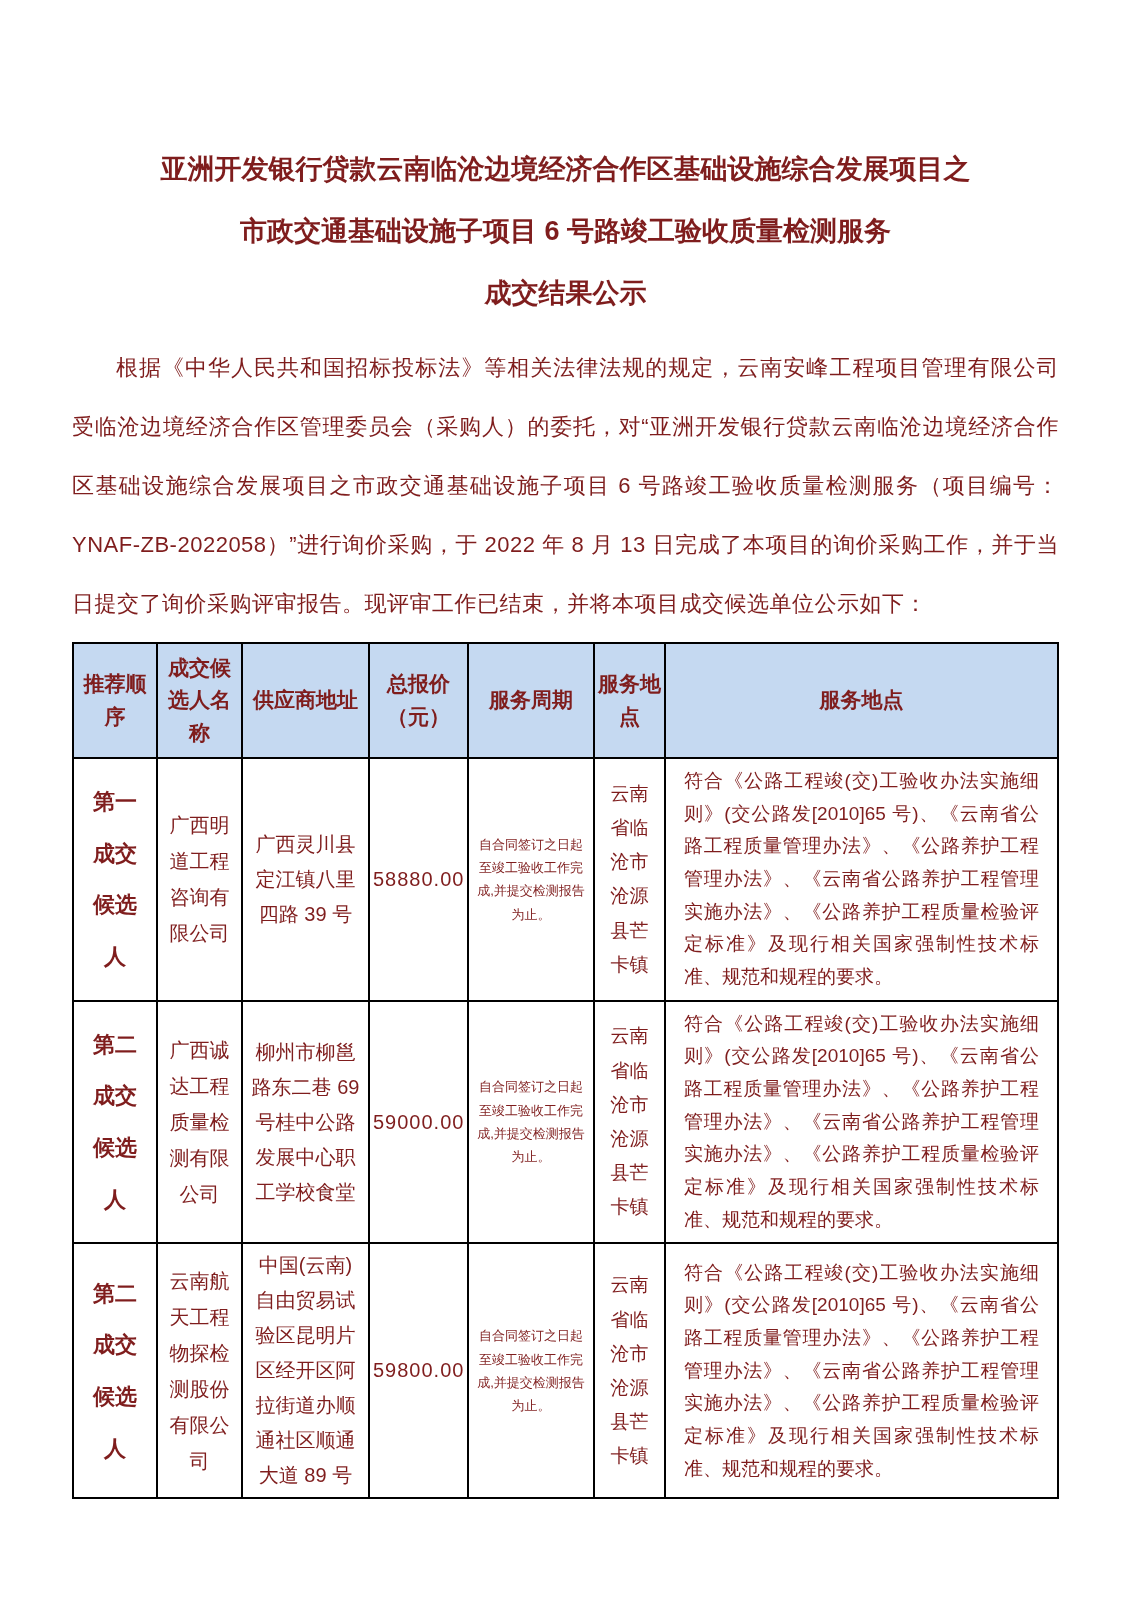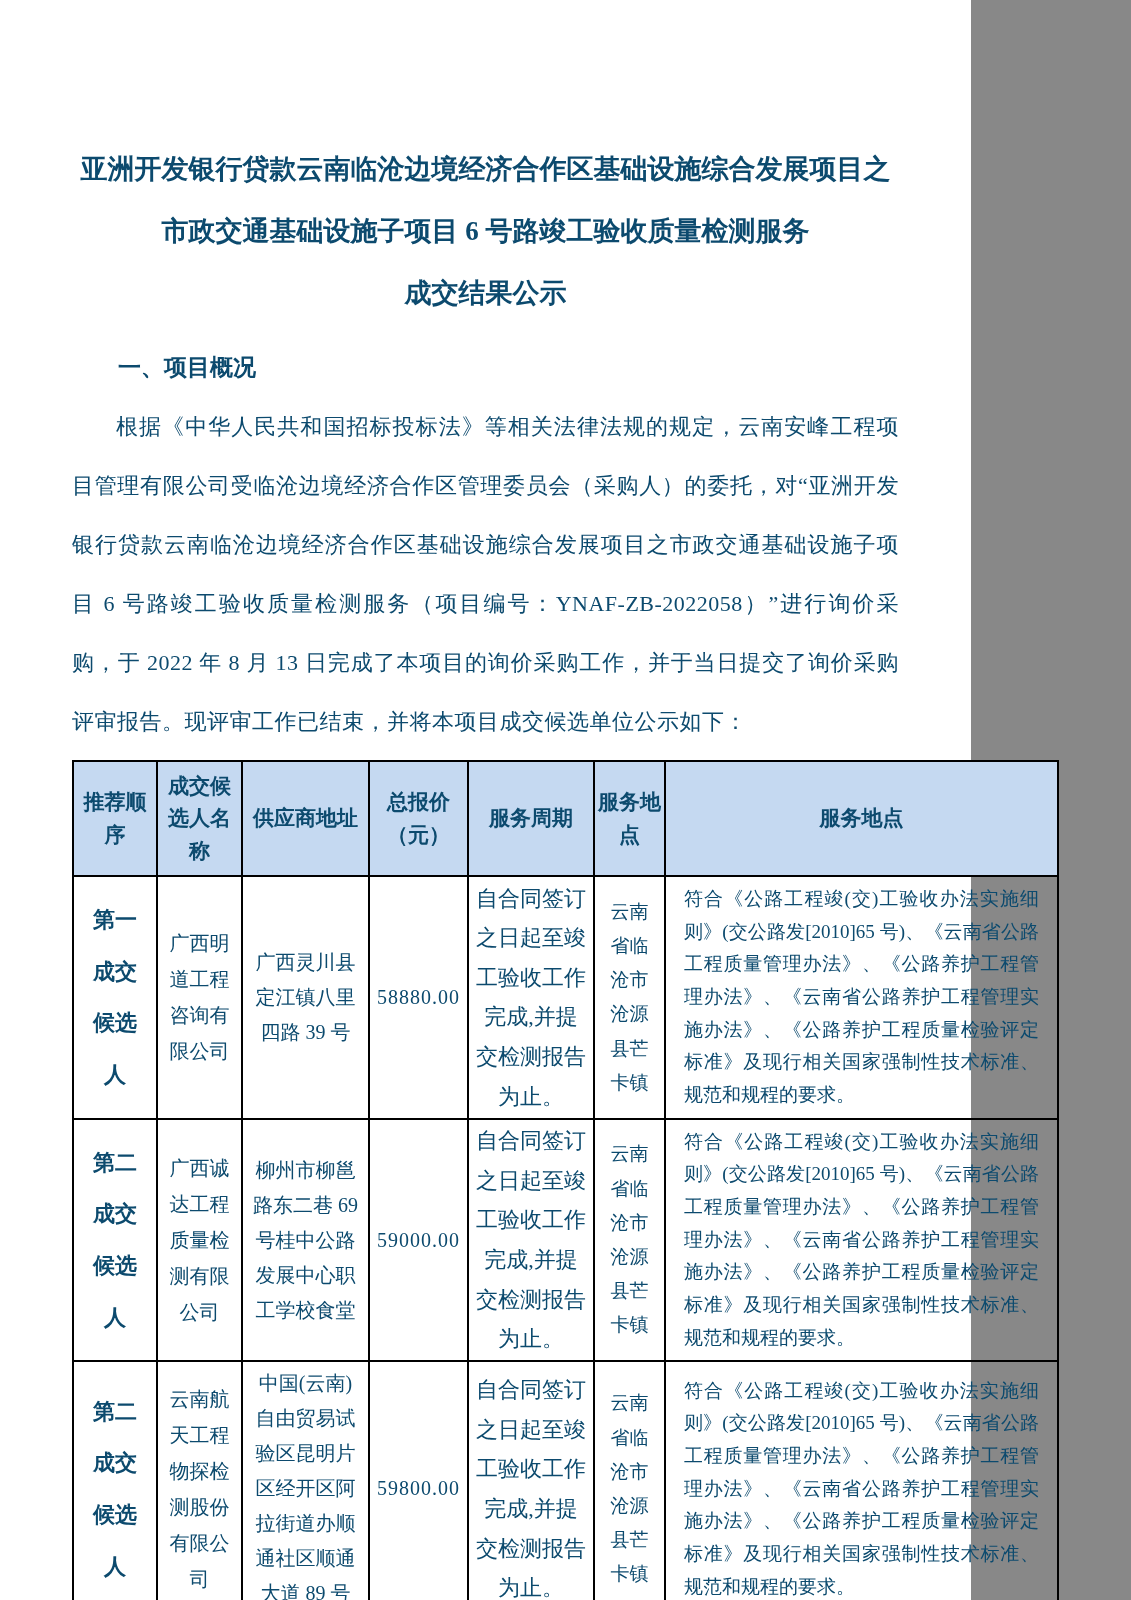--- a/index.html
+++ b/index.html
@@ -1,23 +1,23 @@
 <!DOCTYPE html>
 <html><head>
 <meta charset="utf-8">
 <style>
   * { margin: 0; padding: 0; box-sizing: border-box; }
   html, body { background: #888; }
   body { width: 1131px; }
   .page {
-    width: 971px;
+    width: 1131px;
     height: 1600px;
     background: #ffffff;
-    color: #0c4a6e;
-    font-family: Liberation Serif, serif;
+    color: #7f1d1d;
+    font-family: Liberation Sans, sans-serif;
     padding: 138px 72px 0 72px;
     position: relative;
   }
   .doc-title {
     text-align: center;
     font-weight: bold;
     font-size: 27px;
     line-height: 62px;
   }
   .section-heading {
@@ -63,42 +63,41 @@
   }
   .result-table tbody tr.r1 { height: 215px; }
   .result-table tbody tr.r2 { height: 212px; margin-top: 48px; }
   .result-table tbody tr.r3 { height: 238px; }
   td.rank-cell { font-weight: bold; font-size: 22px; }
   td.rank-cell .vwrap { display: inline-block; width: 2em; line-height: 2.35; }
   td.company-cell { font-size: 20px; line-height: 1.8; }
   td.company-cell .vwrap { display: inline-block; width: 3em; }
   td.address-cell { font-size: 20px; line-height: 1.75; padding: 4px 8px; }
   td.price-cell { font-size: 20px; letter-spacing: 1px; }
-  td.period-cell { font-size: 22px; line-height: 1.8; padding: 0 6px; }
+  td.period-cell { font-size: 13px; line-height: 1.8; padding: 0 6px; }
   td.location-cell { font-size: 19px; line-height: 1.8; border-radius: 25px; }
   td.location-cell .vwrap { display: inline-block; width: 2em; }
   td.quality-cell {
     font-size: 19px;
     line-height: 1.72;
     text-align: justify;
     padding: 6px 18px;
   }
 </style>
 </head>
 <body>
 
 <div class="page">
 
   <h1 class="doc-title">
     <span>亚洲开发银行贷款云南临沧边境经济合作区基础设施综合发展项目之</span><br>
     <span>市政交通基础设施子项目 6 号路竣工验收质量检测服务</span><br>
     <span>成交结果公示</span>
   </h1>
 
-  <h2 class="section-heading">一、项目概况</h2>
 
   <p class="body-paragraph">根据《中华人民共和国招标投标法》等相关法律法规的规定，云南安峰工程项目管理有限公司受临沧边境经济合作区管理委员会（采购人）的委托，对“亚洲开发银行贷款云南临沧边境经济合作区基础设施综合发展项目之市政交通基础设施子项目 6 号路竣工验收质量检测服务（项目编号：YNAF-ZB-2022058）”进行询价采购，于 2022 年 8 月 13 日完成了本项目的询价采购工作，并于当日提交了询价采购评审报告。现评审工作已结束，并将本项目成交候选单位公示如下：</p>
 
   <table class="result-table">
     <colgroup>
       <col class="c1">
         <col class="c2">
         <col class="c3">
         <col class="c4">
         <col class="c5">

